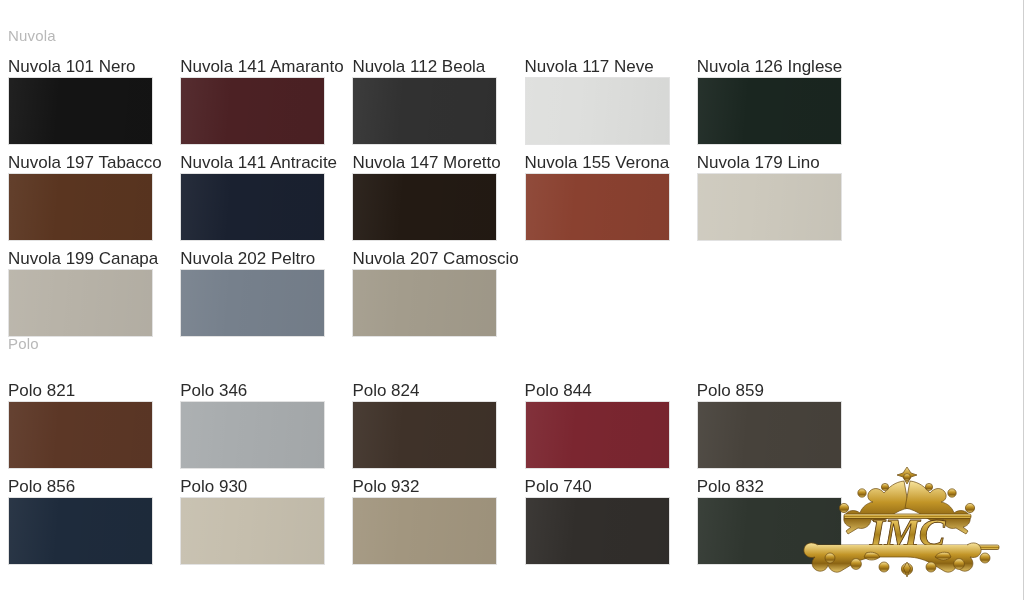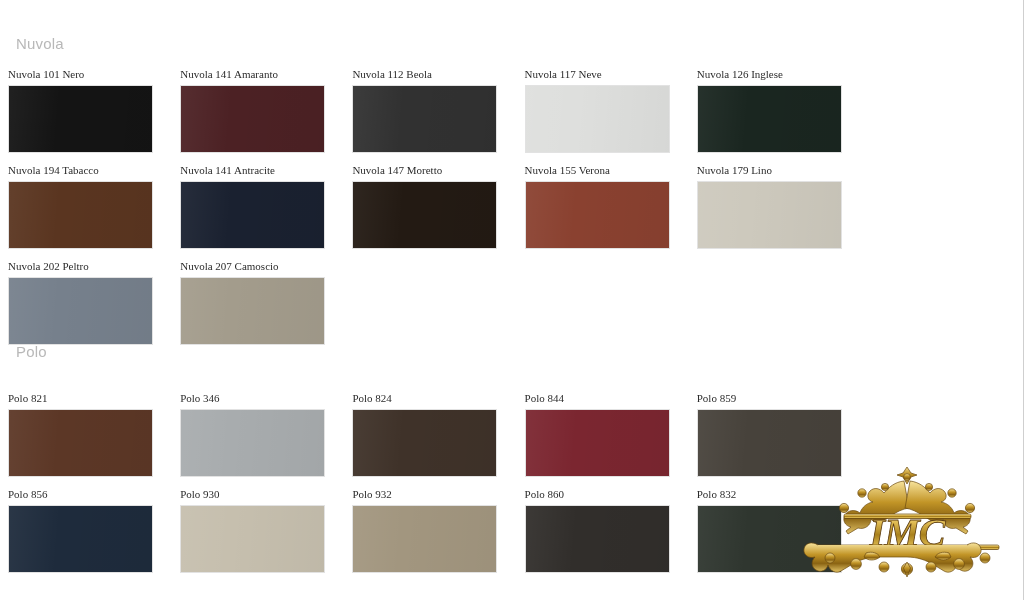--- a/index.html
+++ b/index.html
@@ -21,47 +21,47 @@
     background: #ffffff;
     box-sizing: border-box;
     border-right: 1px solid #cfcfcf;
     overflow: hidden;
   }
   .group-title {
     font-size: 15px;
     color: #b8b8b8;
     font-weight: 400;
     letter-spacing: 0.2px;
-    margin: 8px;
+    margin: 0;
     padding: 0;
     line-height: 16px;
   }
   .group {
     position: absolute;
     left: 8px;
     width: 1010px;
   }
   .swatch-grid {
     display: flex;
     flex-wrap: wrap;
     width: 1010px;
   }
   .swatch-cell {
     width: 172.2px;
     margin-right: 0px;
     margin-bottom: 11px;
     box-sizing: border-box;
   }
   .swatch-label {
-    font-size: 11px;
+    font-size: 17px;
     color: #2b2b2b;
     line-height: 13px;
     margin-bottom: 4px;
     white-space: nowrap;
-    font-family: Liberation Serif, serif;
+    font-family: Liberation Sans, sans-serif;
   }
   .swatch-chip {
     width: 145px;
     height: 68px;
     border: 1px solid #e2e2e2;
     box-sizing: border-box;
     display: block;
     position: relative;
   }
   .swatch-chip::after {
@@ -115,38 +115,42 @@
         </div>
         <div class="swatch-cell">
           <div class="swatch-label">Nuvola 117 Neve</div>
           <div class="swatch-chip" style="background-color: rgb(222, 223, 221);"></div>
         </div>
         <div class="swatch-cell">
           <div class="swatch-label">Nuvola 126 Inglese</div>
           <div class="swatch-chip" style="background-color: rgb(26, 38, 32);"></div>
         </div>
         <div class="swatch-cell">
-          <div class="swatch-label">Nuvola 194 Tabacco</div>
+          <div class="swatch-label">Nuvola 197 Tabacco</div>
           <div class="swatch-chip" style="background-color: rgb(90, 53, 32);"></div>
         </div>
         <div class="swatch-cell">
           <div class="swatch-label">Nuvola 141 Antracite</div>
           <div class="swatch-chip" style="background-color: rgb(26, 33, 48);"></div>
         </div>
         <div class="swatch-cell">
           <div class="swatch-label">Nuvola 147 Moretto</div>
           <div class="swatch-chip" style="background-color: rgb(35, 26, 19);"></div>
         </div>
         <div class="swatch-cell">
           <div class="swatch-label">Nuvola 155 Verona</div>
           <div class="swatch-chip" style="background-color: rgb(138, 65, 48);"></div>
         </div>
         <div class="swatch-cell">
           <div class="swatch-label">Nuvola 179 Lino</div>
           <div class="swatch-chip" style="background-color: rgb(205, 201, 189);"></div>
+        </div>
+        <div class="swatch-cell">
+          <div class="swatch-label">Nuvola 199 Canapa</div>
+          <div class="swatch-chip" style="background-color: rgb(184, 179, 168);"></div>
         </div>
         <div class="swatch-cell">
           <div class="swatch-label">Nuvola 202 Peltro</div>
           <div class="swatch-chip" style="background-color: rgb(118, 128, 140);"></div>
         </div>
         <div class="swatch-cell">
           <div class="swatch-label">Nuvola 207 Camoscio</div>
           <div class="swatch-chip" style="background-color: rgb(163, 156, 140);"></div>
         </div>
       </div>
@@ -181,21 +185,21 @@
         </div>
         <div class="swatch-cell">
           <div class="swatch-label">Polo 930</div>
           <div class="swatch-chip" style="background-color: rgb(198, 191, 174);"></div>
         </div>
         <div class="swatch-cell">
           <div class="swatch-label">Polo 932</div>
           <div class="swatch-chip" style="background-color: rgb(162, 150, 127);"></div>
         </div>
         <div class="swatch-cell">
-          <div class="swatch-label">Polo 860</div>
+          <div class="swatch-label">Polo 740</div>
           <div class="swatch-chip" style="background-color: rgb(49, 46, 43);"></div>
         </div>
         <div class="swatch-cell">
           <div class="swatch-label">Polo 832</div>
           <div class="swatch-chip" style="background-color: rgb(47, 54, 47);"></div>
         </div>
       </div>
   </div>
 
   <div class="logo-wrap">

